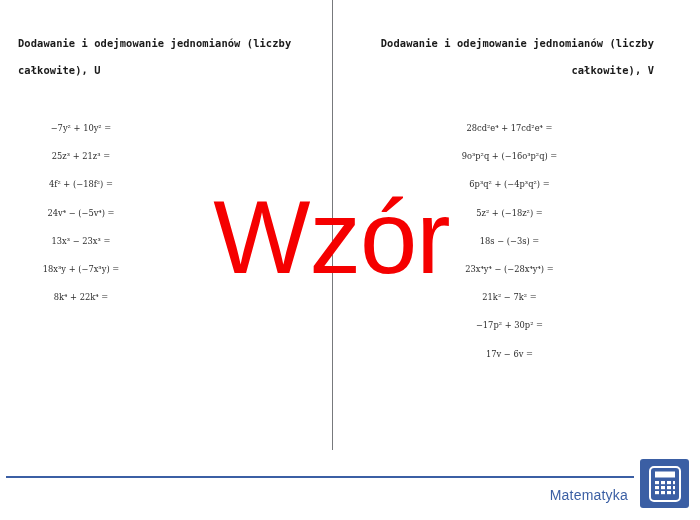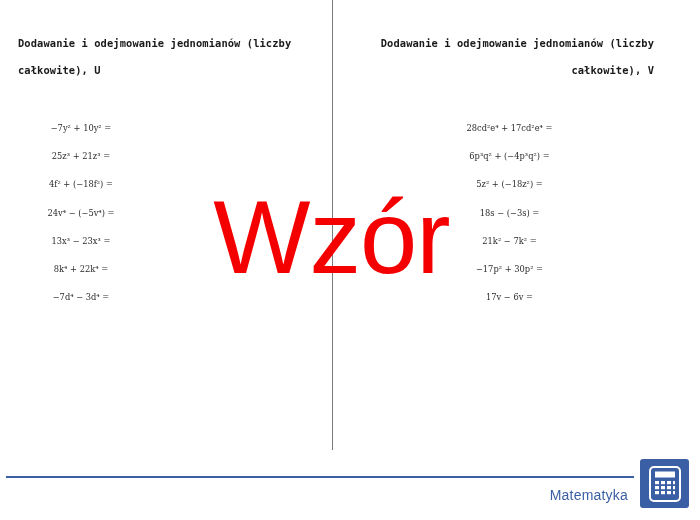--- a/index.html
+++ b/index.html
@@ -140,32 +140,34 @@
   <div class="columns">
 
     <div class="col col-left">
       <div class="col-title">Dodawanie i odejmowanie jednomianów (liczby całkowite), U</div>
       <ul class="eq-list">
         <li class="eq">−7y² + 10y² =</li>
         <li class="eq">25z³ + 21z³ =</li>
         <li class="eq">4f² + (−18f²) =</li>
         <li class="eq">24v⁴ − (−5v⁴) =</li>
         <li class="eq">13x³ − 23x³ =</li>
+        <li class="eq">18x³y + (−7x³y) =</li>
         <li class="eq">8k⁴ + 22k⁴ =</li>
-        <li class="eq">−7d⁴ − 3d⁴ =</li>
       </ul>
     </div>
 
     <div class="col col-right">
       <div class="col-title">Dodawanie i odejmowanie jednomianów (liczby całkowite), V</div>
       <ul class="eq-list">
         <li class="eq">28cd²e⁴ + 17cd²e⁴ =</li>
+        <li class="eq">9o³p²q + (−16o³p²q) =</li>
         <li class="eq">6p³q² + (−4p³q²) =</li>
         <li class="eq">5z² + (−18z²) =</li>
         <li class="eq">18s − (−3s) =</li>
+        <li class="eq">23x⁴y⁴ − (−28x⁴y⁴) =</li>
         <li class="eq">21k² − 7k² =</li>
         <li class="eq">−17p² + 30p² =</li>
         <li class="eq">17v − 6v =</li>
       </ul>
     </div>
 
   </div>
 
   <div class="watermark">
     <span>Wzór</span>

